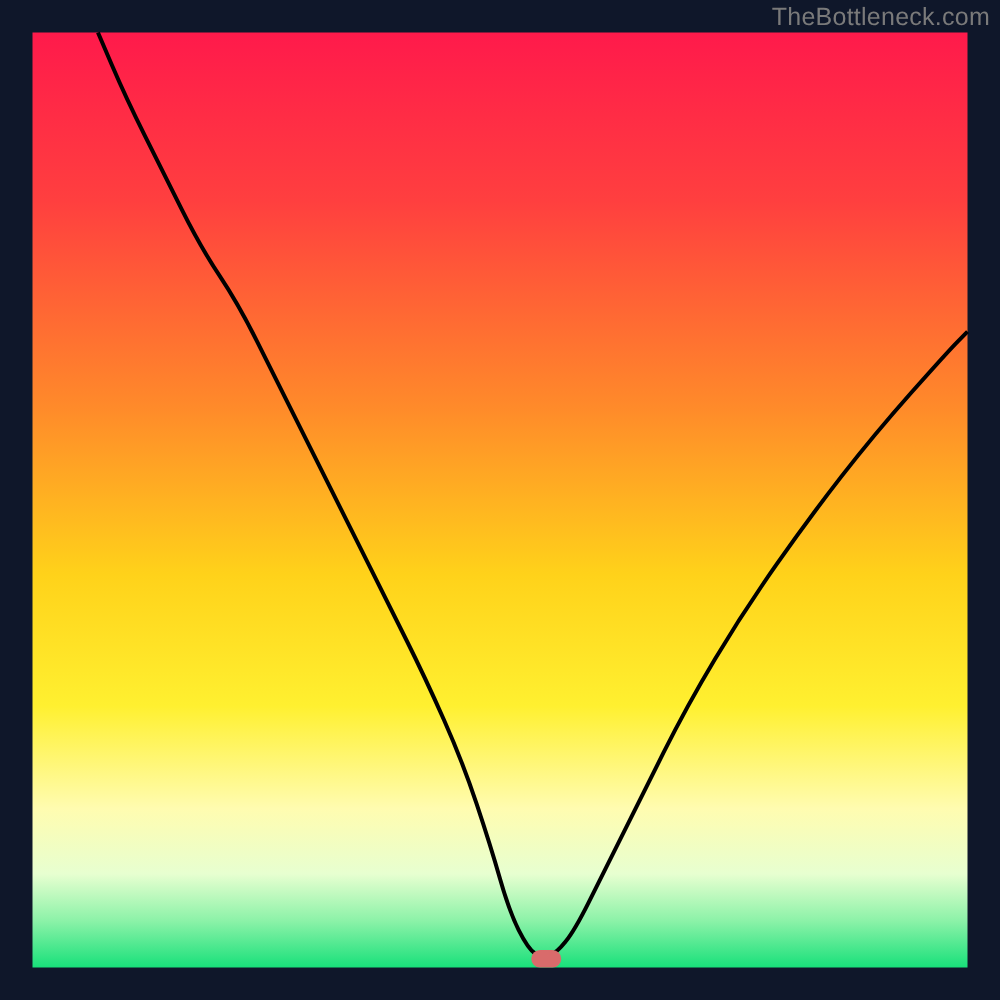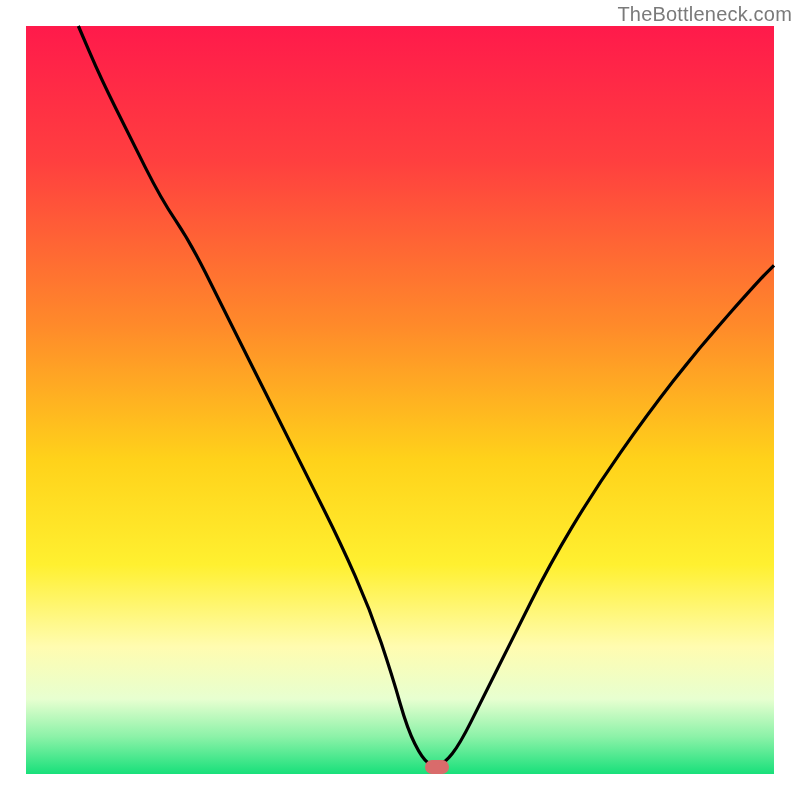--- a/index.html
+++ b/index.html
@@ -8,21 +8,21 @@
     width: 800px;
     height: 800px;
     background: #000;
     overflow: hidden;
     font-family: -apple-system, BlinkMacSystemFont, "Segoe UI", Arial, sans-serif;
   }
   .frame {
     position: relative;
     width: 800px;
     height: 800px;
-    background: #ffffff;
+    background: #0f172a;
   }
   .plot {
     position: absolute;
     left: 26px;
     top: 26px;
     width: 748px;
     height: 748px;
     
   }
   .attribution {

